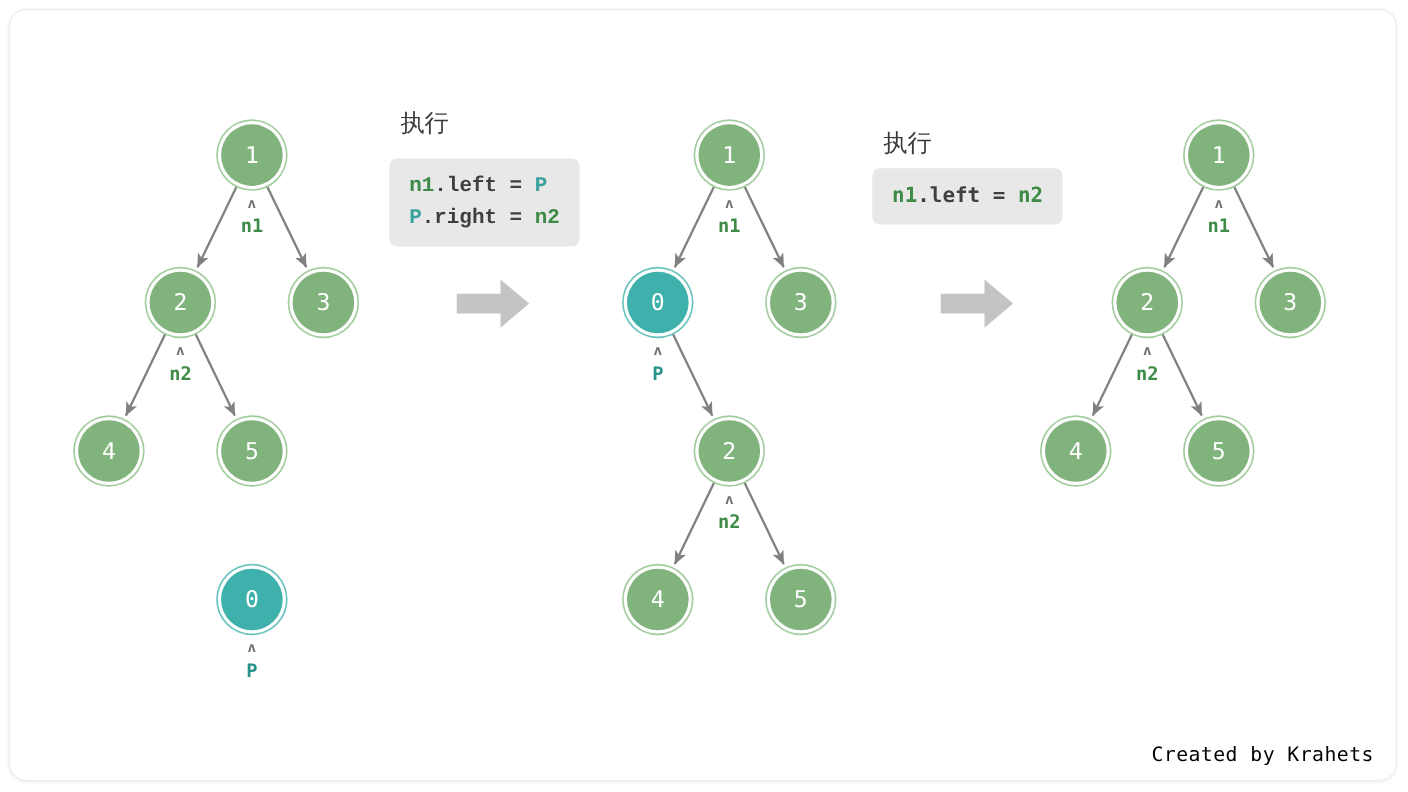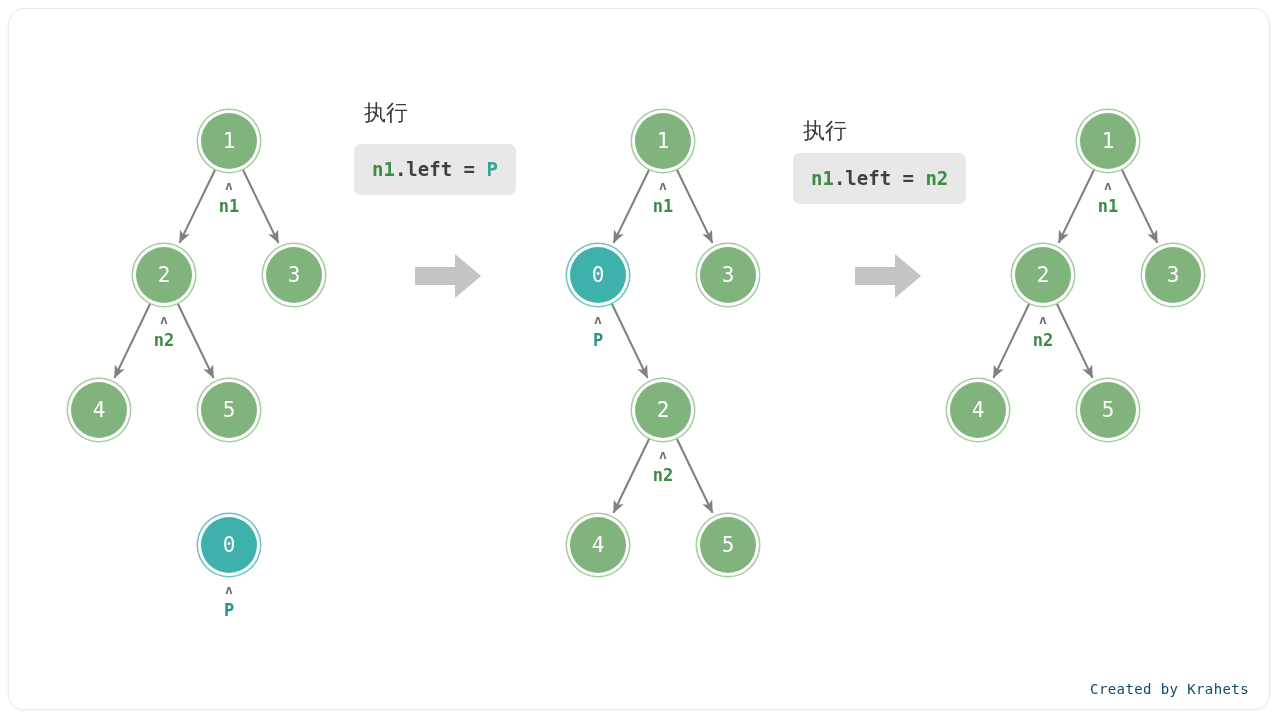--- a/index.html
+++ b/index.html
@@ -99,22 +99,22 @@
   .codebox .plain{color:#3f3f3f;font-weight:700;}
 
   
   .bigarrow{position:absolute;}
 
   
   #credit{
     position:absolute;
     right:22px;bottom:14px;
     font-family:"DejaVu Sans Mono","Liberation Mono",monospace;
-    font-size:14px;
-    color:#0c4a6e;
+    font-size:18px;
+    color:#000000;
     letter-spacing:.4px;
     user-select:none;
   }
 </style>
 </head>
 <body>
 
 <div id="card">
   <div id="stage">
 
@@ -223,21 +223,21 @@
           <div class="caret">ʌ</div>
           <div class="pname green">n1</div>
         </div>
         <div class="ptr" style="left: 1034px; top: 306px;">
           <div class="caret">ʌ</div>
           <div class="pname green">n2</div>
         </div>
       </div>
     <div id="anno-layer">
         <div class="steplabel" style="left: 355px; top: 93px;">执行</div>
-        <div class="codebox" style="left: 345px; top: 135px;"><div><span class="ident-green">n1</span><span class="plain">.left = </span><span class="ident-teal">P</span></div></div>
+        <div class="codebox" style="left: 345px; top: 135px; font-family: Liberation Mono, monospace;"><div><span class="ident-green">n1</span><span class="plain">.left = </span><span class="ident-teal">P</span></div><div><span class="ident-teal">P</span><span class="plain">.right = </span><span class="ident-green">n2</span></div></div>
         <div class="steplabel" style="left: 794px; top: 111px;">执行</div>
         <div class="codebox" style="left: 784px; top: 144px;"><div><span class="ident-green">n1</span><span class="plain">.left = </span><span class="ident-green">n2</span></div></div>
       </div>
     <div id="arrow-layer">
         <div class="bigarrow" style="left: 406px; top: 245px;"><svg width="66" height="44" viewBox="0 0 66 44">
             <path d="M0,13 L40,13 L40,0 L66,22 L40,44 L40,31 L0,31 Z" fill="#c4c4c4"></path>
           </svg></div>
         <div class="bigarrow" style="left: 846px; top: 245px;"><svg width="66" height="44" viewBox="0 0 66 44">
             <path d="M0,13 L40,13 L40,0 L66,22 L40,44 L40,31 L0,31 Z" fill="#c4c4c4"></path>
           </svg></div>

